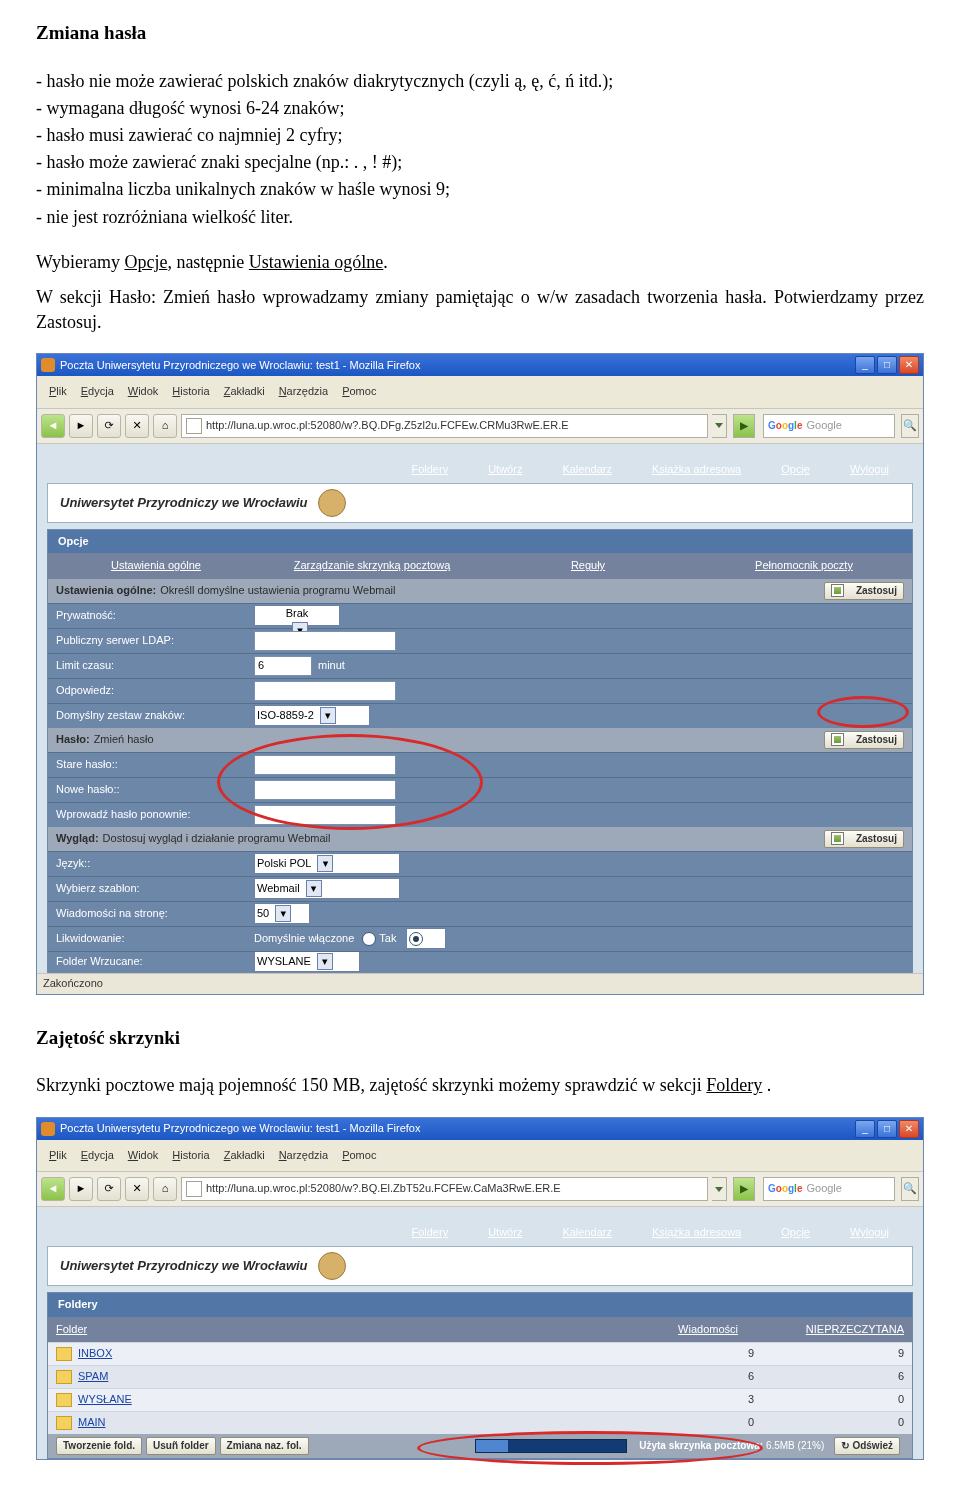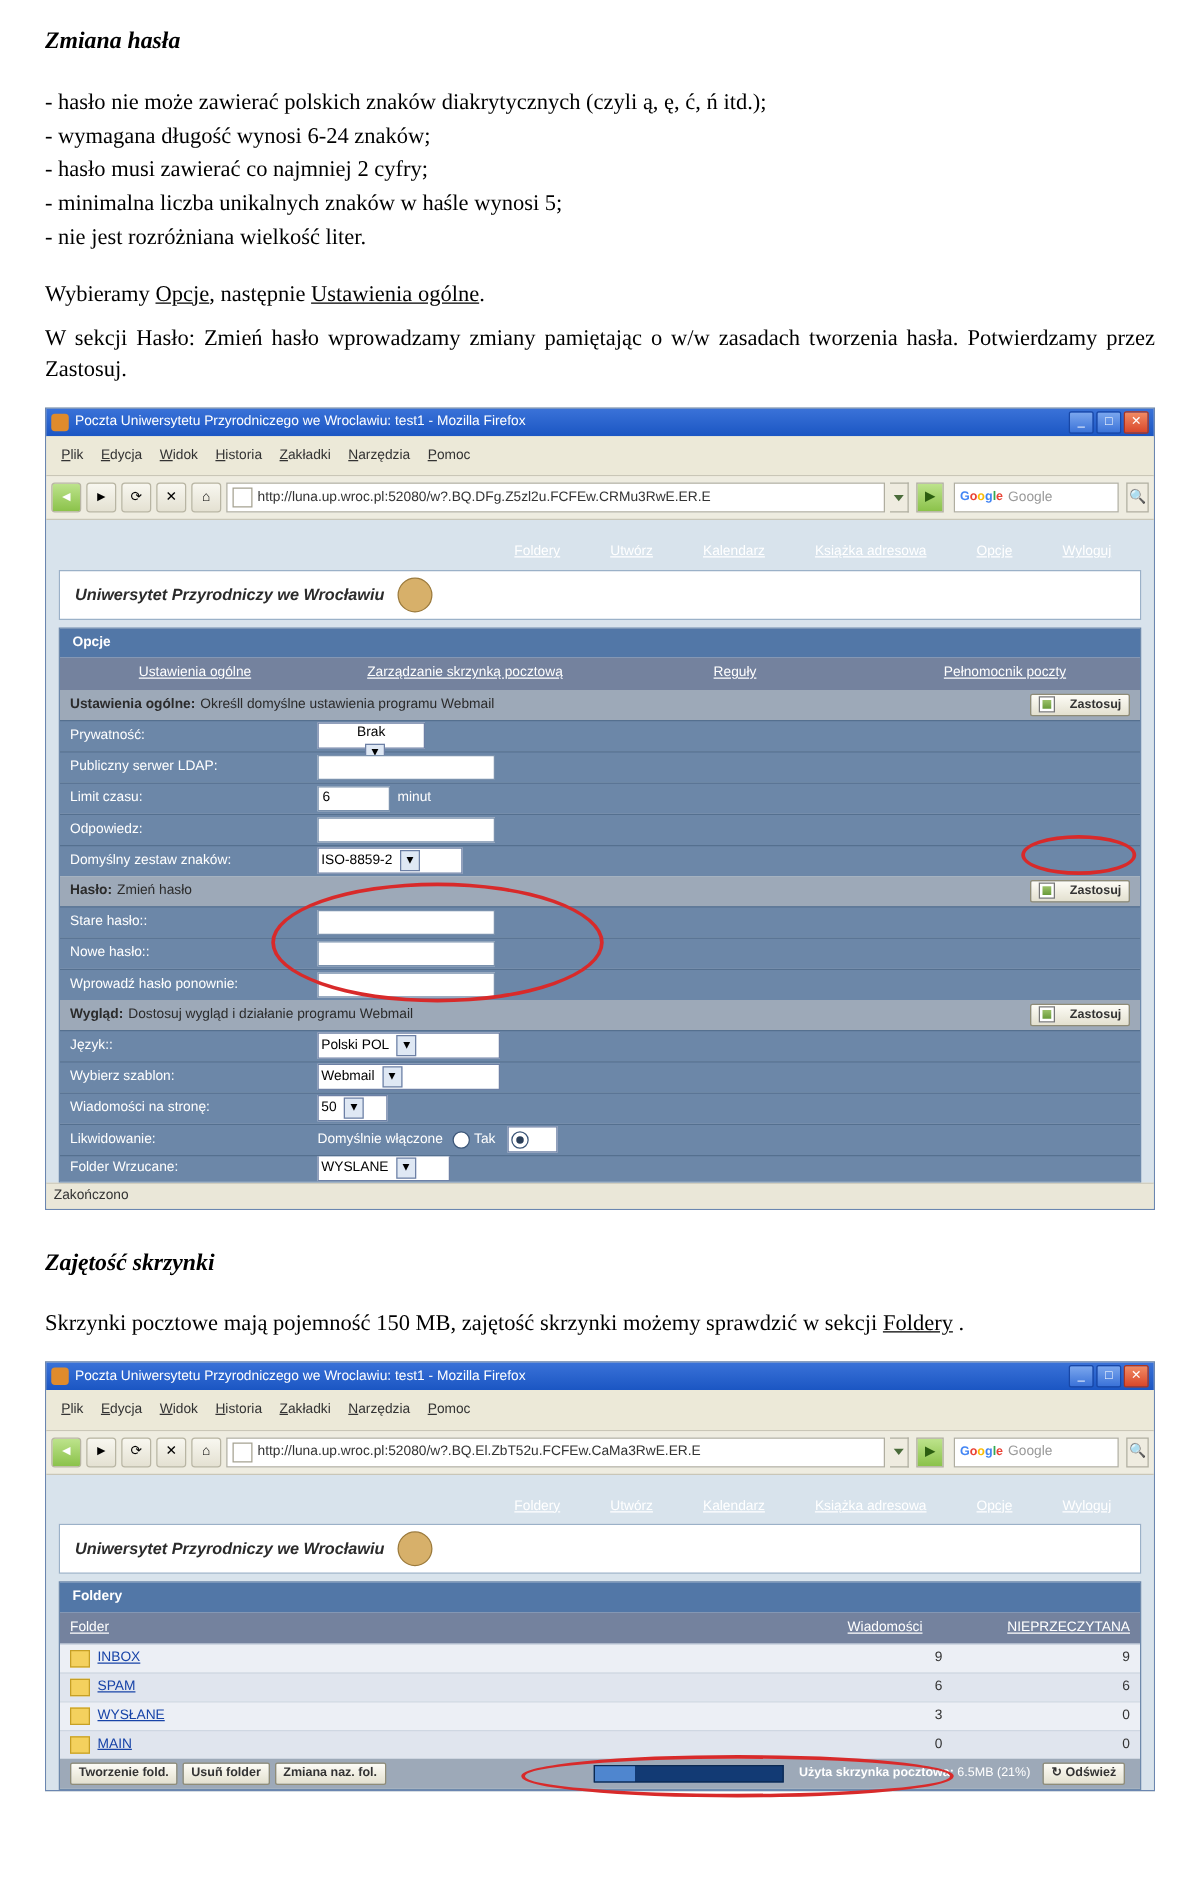--- a/index.html
+++ b/index.html
@@ -1,17 +1,17 @@
 <!DOCTYPE html>
 <html><head>
 <meta charset="utf-8">
 <style>
   body{margin:0;background:#fff;font-family:"Times New Roman",serif;color:#000;font-size:18px;line-height:1.4;}
   .page{width:960px;margin:0 auto;padding:20px 36px 40px;box-sizing:border-box;}
-  h2{font-size:19px;margin:0 0 22px;font-weight:bold;font-style:italic;}
+  h2{font-size:19px;margin:0 0 22px;font-weight:bold;}
   p{margin:0 0 4px;}
   ul.rules{list-style:none;padding:0;margin:0 0 20px;}
   ul.rules li{margin:0 0 2px;}
   .block{margin:20px 0 10px;}
   .u{text-decoration:underline;}
   .shot-wrap{margin:18px 0 30px;}
   .browser{border:1px solid #6b86b0;background:#ece9d8;font-family:Tahoma,Verdana,sans-serif;font-size:11px;color:#000;}
   .titlebar{display:flex;align-items:center;height:22px;background:linear-gradient(#3a72d8,#1b56c3);color:#fff;padding:0 4px;font-size:11px;}
   .titlebar .ff-icon{width:14px;height:14px;border-radius:3px;background:#e08b2c;margin-right:5px;display:inline-block;}
   .titlebar .title{flex:1;white-space:nowrap;overflow:hidden;}
@@ -83,21 +83,22 @@
 </style>
 </head>
 <body>
 
 <div class="page">
   <h2>Zmiana hasła</h2>
   <ul class="rules">
     <li>- hasło nie może zawierać polskich znaków diakrytycznych (czyli ą, ę, ć, ń itd.);</li>
     <li>- wymagana długość wynosi 6-24 znaków;</li>
     <li>- hasło musi zawierać co najmniej 2 cyfry;</li>
-    <li>- minimalna liczba unikalnych znaków w haśle wynosi 5;</li>
+    <li>- hasło może zawierać znaki specjalne (np.: . , ! #);</li>
+    <li>- minimalna liczba unikalnych znaków w haśle wynosi 9;</li>
     <li>- nie jest rozróżniana wielkość liter.</li>
   </ul>
   <p class="block">
     <span>Wybieramy </span><span class="u">Opcje</span><span>, następnie </span><span class="u">Ustawienia ogólne</span><span>.</span>
   </p>
   <p style="text-align:justify;">W sekcji Hasło: Zmień hasło wprowadzamy zmiany pamiętając o w/w zasadach tworzenia hasła. Potwierdzamy przez Zastosuj.</p>
 
   <div class="shot-wrap">
     <div class="browser">
       <div class="titlebar">

